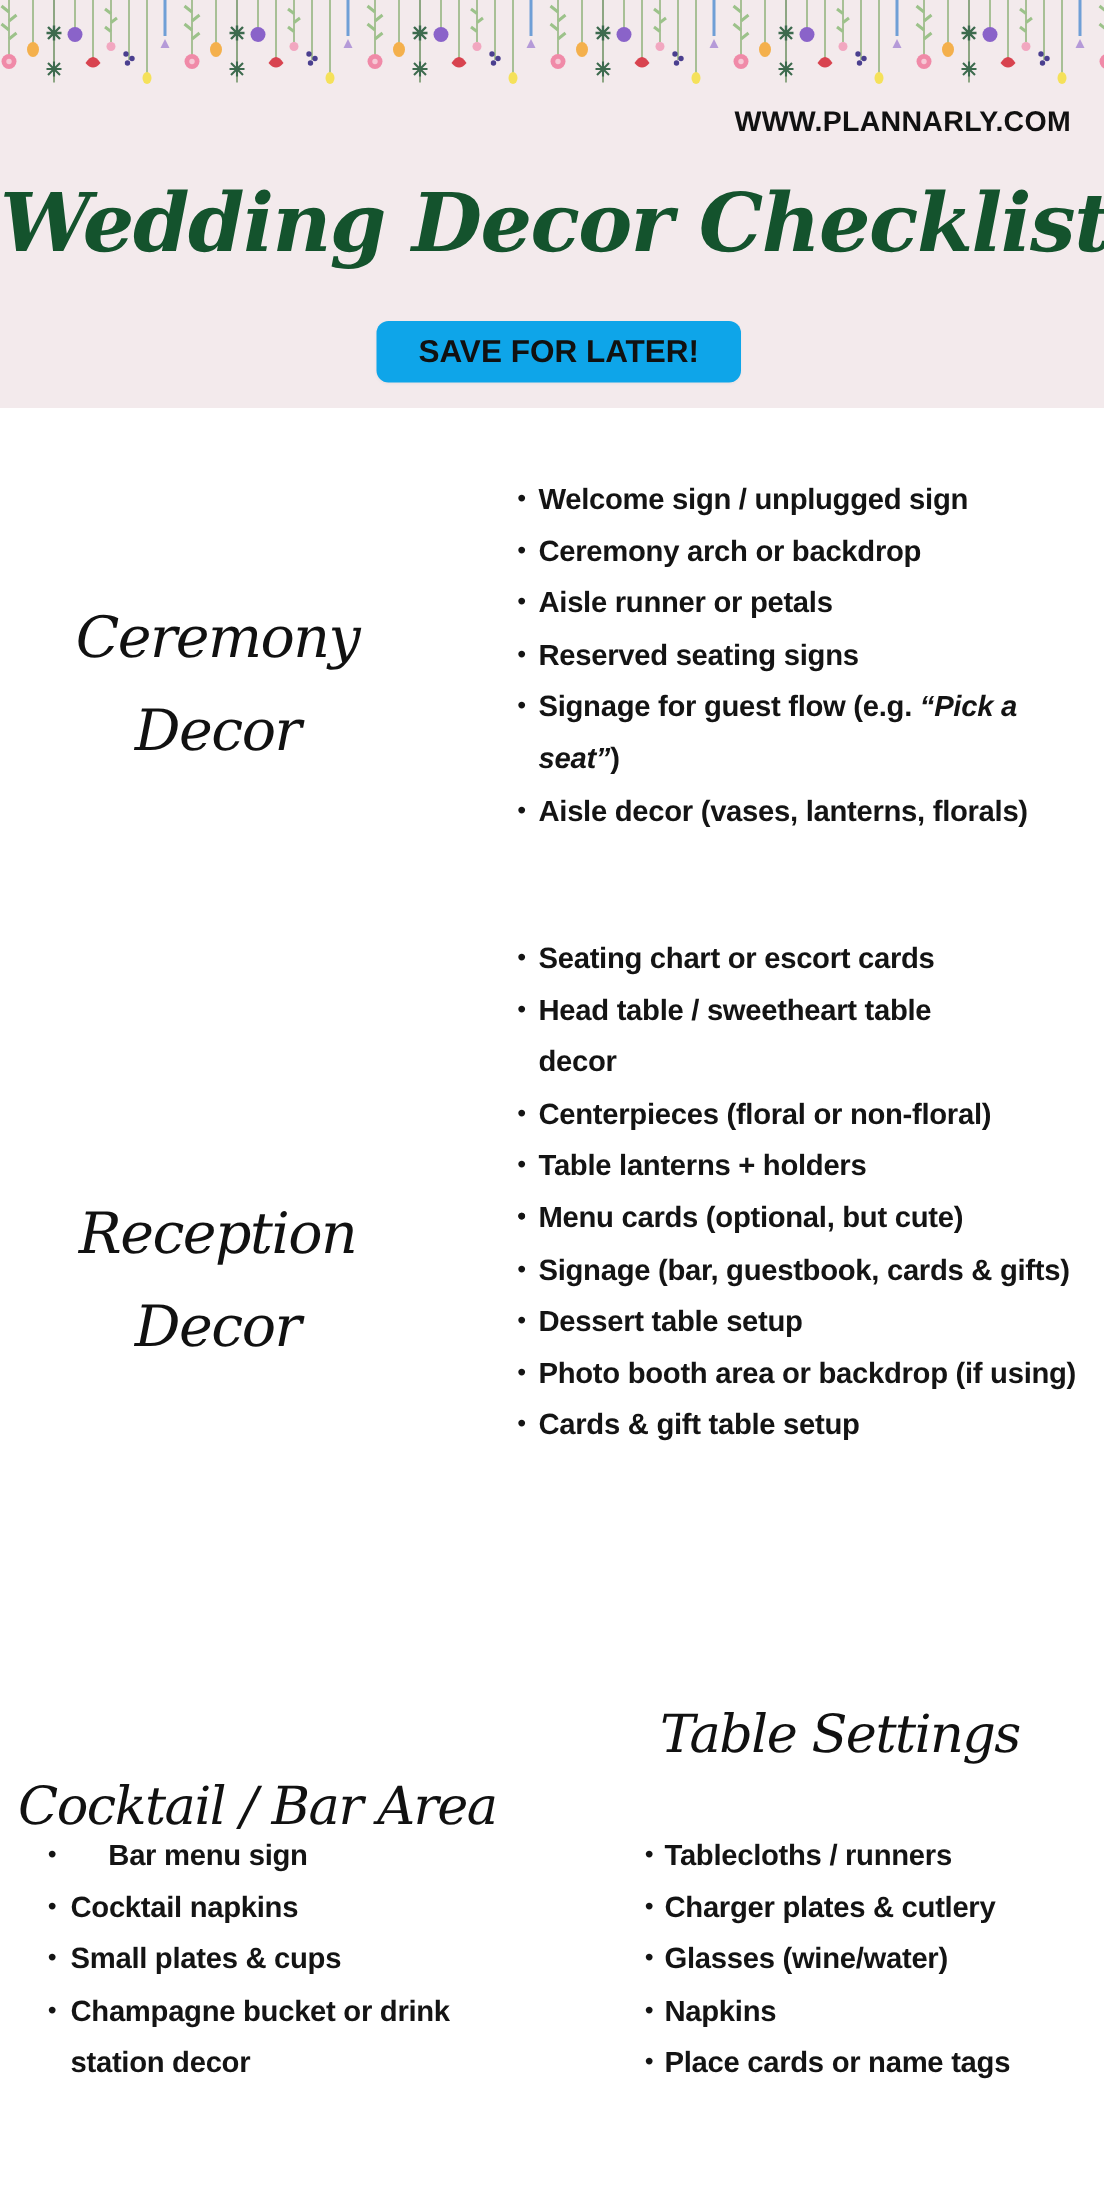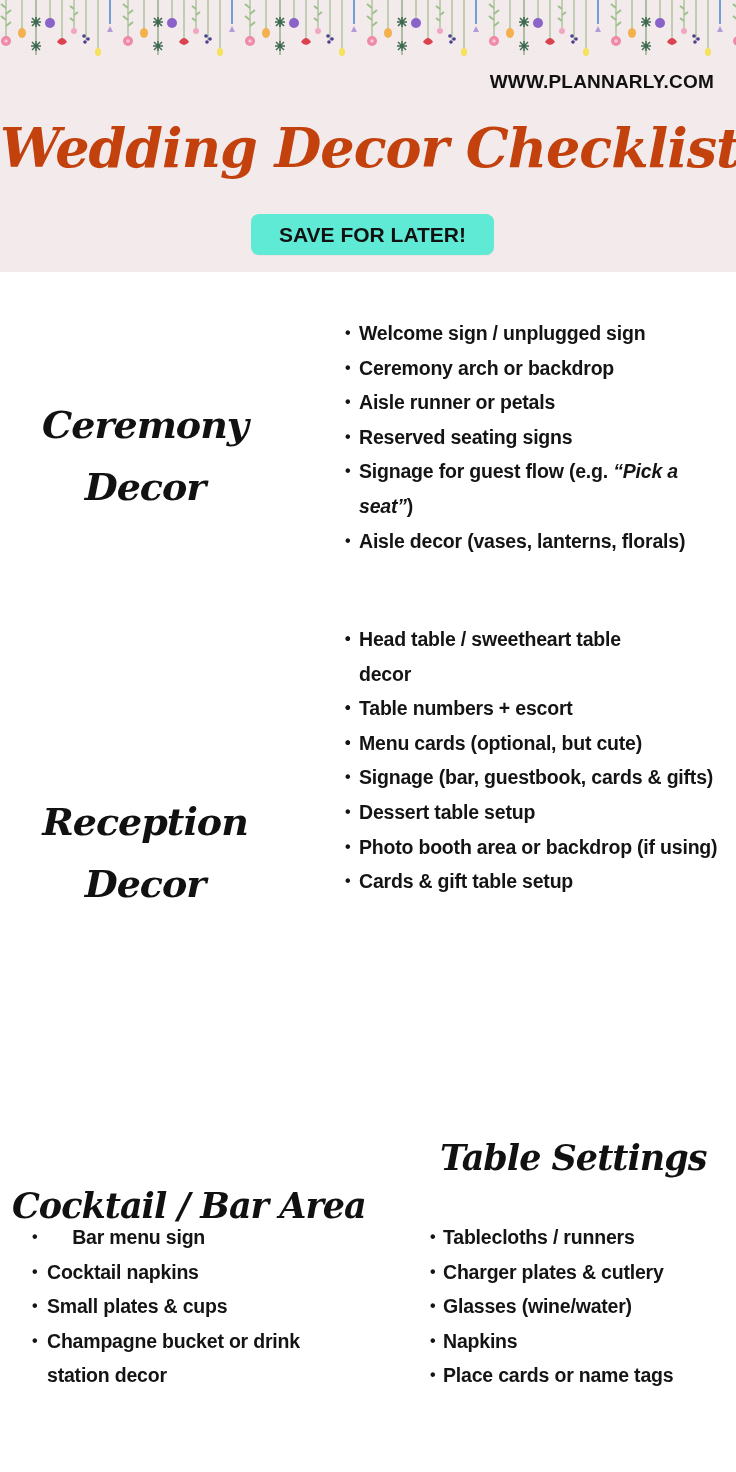--- a/index.html
+++ b/index.html
@@ -13,30 +13,30 @@
     background: #f3eaec;
   }
   .garland { position: absolute; left: 0; top: 0; width: 736px; height: 70px; }
   .site-url {
     position: absolute; right: 22px; top: 71px;
     font-size: 19px; font-weight: bold; letter-spacing: 0.2px; color: #111;
   }
   .title {
     position: absolute; left: 0; top: 116px; width: 736px; text-align: center;
     font-family: "DejaVu Serif", serif; font-style: italic; font-weight: bold;
-    font-size: 54px; letter-spacing: -1px; color: #c2410c; white-space: nowrap;
+    font-size: 54px; letter-spacing: -1px; color: #14532d; white-space: nowrap;
   }
   .save-btn {
     position: absolute; left: 251px; top: 214px; width: 243px; height: 41px;
-    background: #5eead4; border-radius: 8px; text-align: center;
+    background: #0ea5e9; border-radius: 8px; text-align: center;
     font-size: 21px; font-weight: bold; line-height: 41px; color: #111;
     box-shadow: 0 1px 2px rgba(0,0,0,0.04);
   }
   .script {
-    font-family: "DejaVu Serif", serif; font-style: italic; font-weight: bold;
+    font-family: "DejaVu Serif", serif; font-style: italic; font-weight: normal;
     color: #111; white-space: nowrap;
   }
   .side-heading {
     position: absolute; left: 0; width: 290px; text-align: center;
     font-size: 38px; line-height: 62px; letter-spacing: -1px;
   }
   .list { position: absolute; margin: 0; padding: 0; list-style: none; }
   .list li {
     position: relative; padding-left: 14px;
     font-size: 19.5px; line-height: 34.6px; font-weight: bold; color: #141414;
@@ -115,24 +115,24 @@
   <li><span class="bullet">•</span><span>Reserved seating signs</span></li>
   <li><span class="bullet">•</span><span>Signage for guest flow (e.g. </span><em>“Pick a seat”</em><span>)</span></li>
   <li><span class="bullet">•</span><span>Aisle decor (vases, lanterns, florals)</span></li>
 </ul>
 
 <div class="side-heading script" style="top:791px;text-align:center;">
   <div>Reception</div>
   <div>Decor</div>
 </div>
 <ul class="list reception-list">
-  <li><span class="bullet">•</span></li>
+  <li><span class="bullet">•</span><span>Seating chart or escort cards</span></li>
   <li style="width:310px;"><span class="bullet">•</span><span>Head table / sweetheart table decor</span></li>
-  <li><span class="bullet">•</span></li>
-  <li><span class="bullet">•</span><span>Table numbers + escort</span></li>
+  <li><span class="bullet">•</span><span>Centerpieces (floral or non-floral)</span></li>
+  <li><span class="bullet">•</span><span>Table lanterns + holders</span></li>
   <li><span class="bullet">•</span></li>
   <li><span class="bullet">•</span><span>Menu cards (optional, but cute)</span></li>
   <li><span class="bullet">•</span><span>Signage (bar, guestbook, cards &amp; gifts)</span></li>
   <li><span class="bullet">•</span><span>Dessert table setup</span></li>
   <li><span class="bullet">•</span><span>Photo booth area or backdrop (if using)</span></li>
   <li><span class="bullet">•</span><span>Cards &amp; gift table setup</span></li>
 </ul>
 
 <div class="bottom-heading script cocktail-heading">Cocktail / Bar Area</div>
 <ul class="list cocktail-list">

